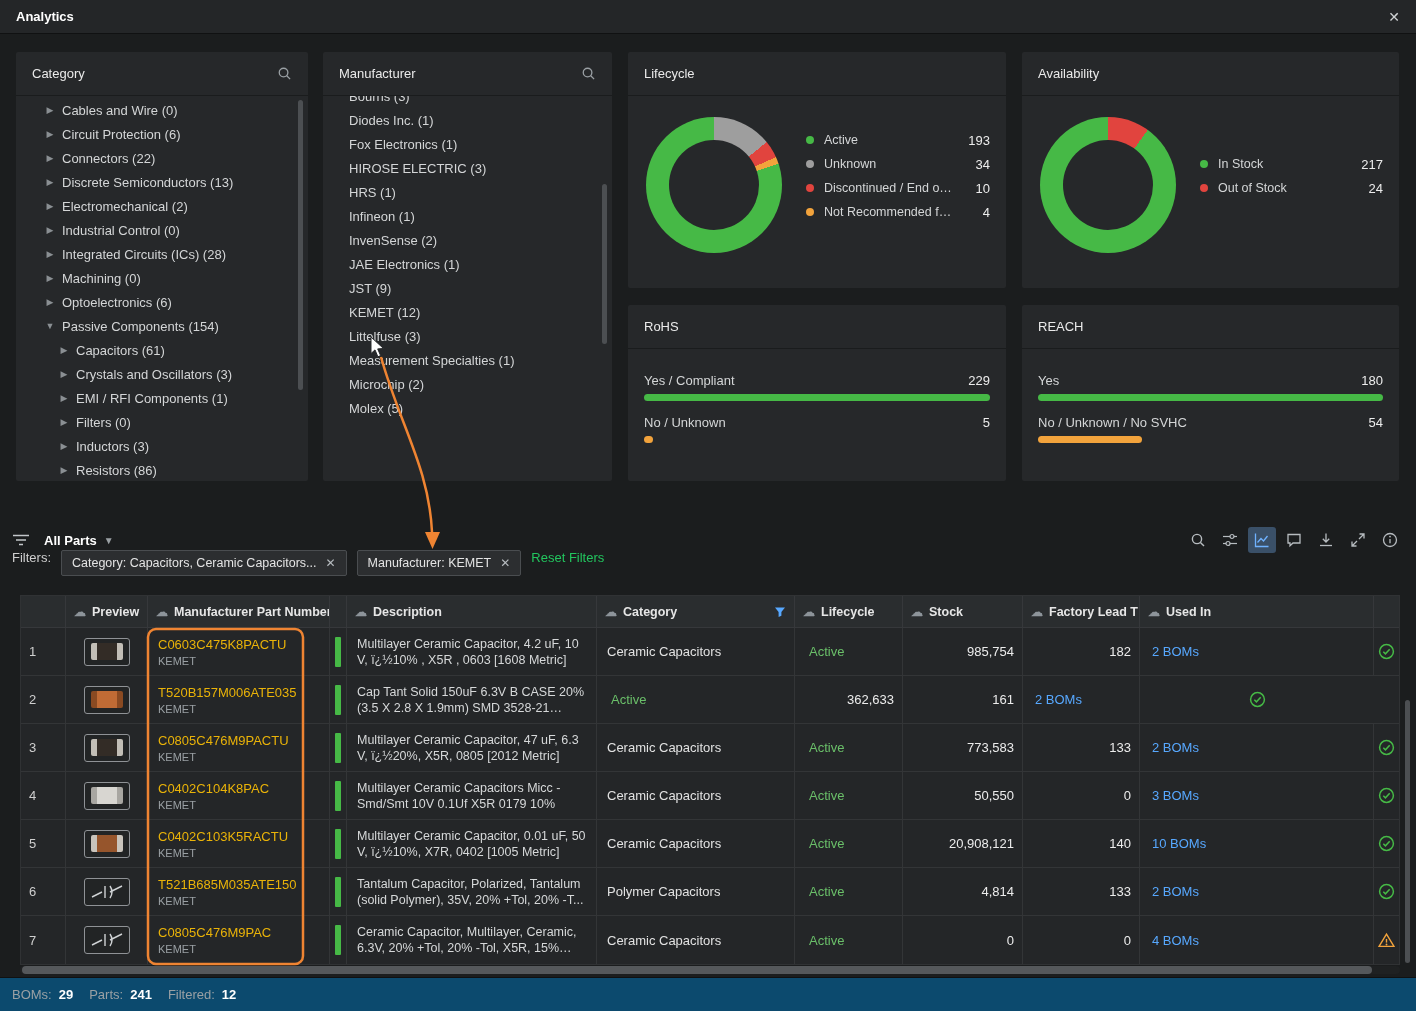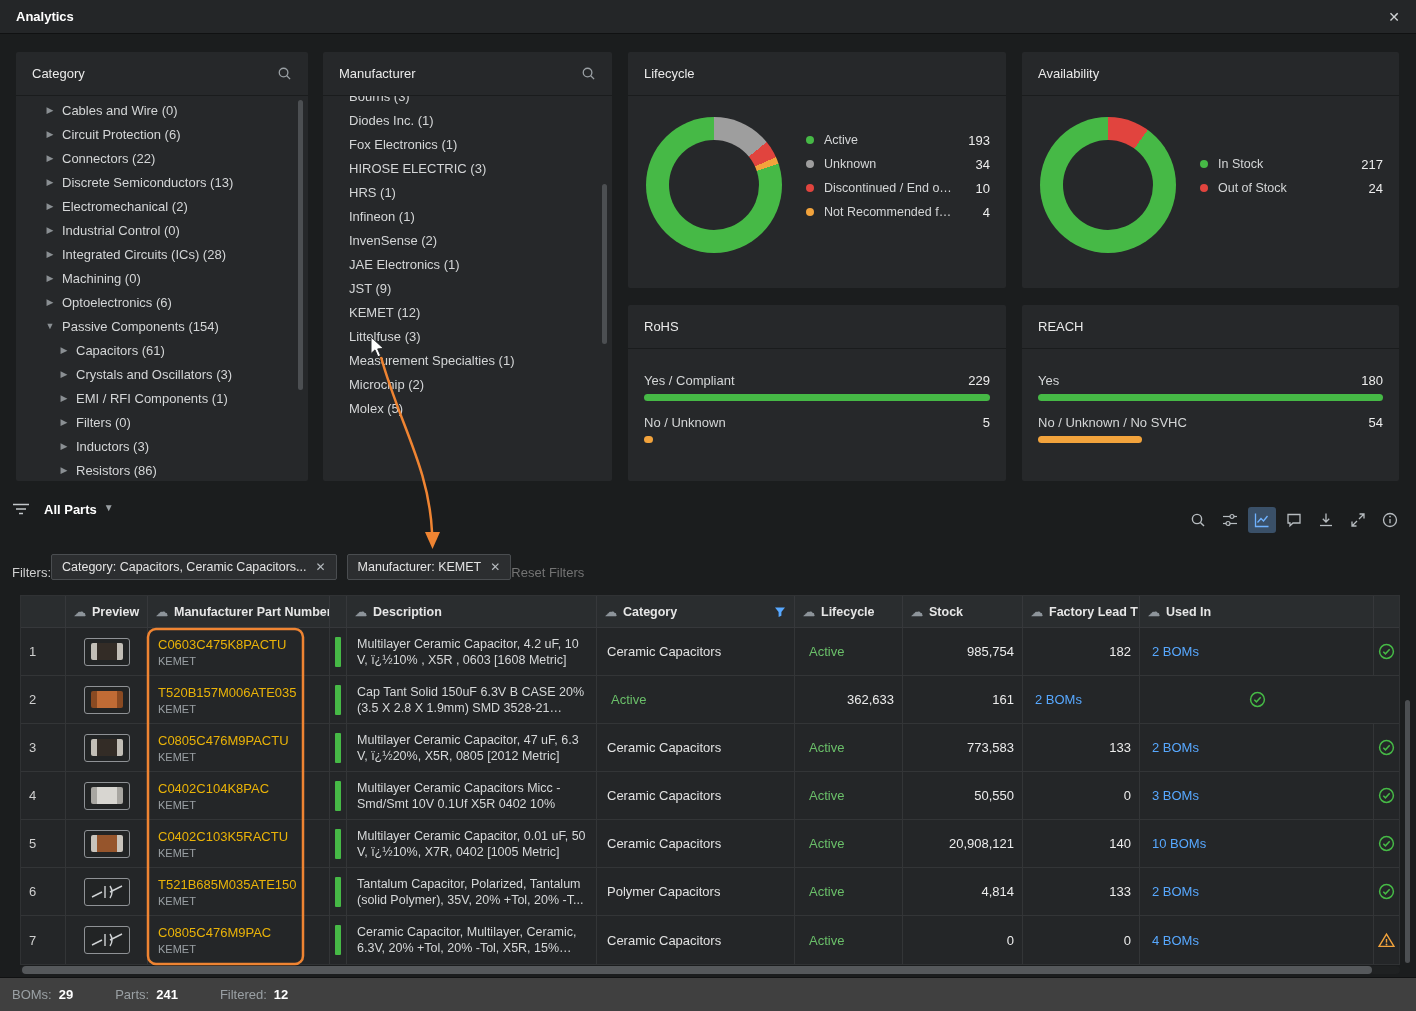--- a/index.html
+++ b/index.html
@@ -38,34 +38,34 @@
   
   .bars-body{padding:0 16px}
   .bar-group{margin-top:22px}
   .bar-group + .bar-group{margin-top:12px}
   .bar-label-row{display:flex;justify-content:space-between;align-items:center;height:18px}
   .bar-label{color:#d4d6d7}
   .bar-value{color:#ececec}
   .bar{height:7px;border-radius:3.5px;margin-top:5px;min-width:8px}
 
   
-  .toolbar{position:absolute;left:0;top:502px;width:100%;height:36px;display:flex;padding:0 12px}
+  .toolbar{position:absolute;left:0;top:522px;width:100%;height:36px;display:flex;align-items:center;padding:0 12px}
   .toolbar .flicon{color:#c3c7ca;display:flex;margin-right:14px}
   .view-label{color:#fff;font-weight:600}
   .view-caret{color:#9aa0a4;font-size:10px;margin-left:7px}
   .tool-icons{margin-left:auto;display:flex;align-items:center;gap:4px}
   .tbtn{width:28px;height:26px;display:flex;align-items:center;justify-content:center;color:#b7bcc0;border-radius:3px;cursor:pointer}
   .tbtn.selected{background:#3a5068;color:#6fb2ff}
 
   
-  .filters{position:absolute;left:0;top:550px;width:100%;height:30px;display:flex;align-items:flex-end;padding:0 12px;}
+  .filters{position:absolute;left:0;top:550px;width:100%;height:30px;display:flex;align-items:flex-start;padding:0 12px;gap:10px}
   .filters-label{color:#cfcfcf}
   .chip{display:flex;align-items:center;gap:9px;background:#2c2e30;border:1px solid #4a4d50;border-radius:2px;height:26px;padding:0 10px;font-size:12.5px;color:#e4e4e4;cursor:pointer}
   .chip .x{color:#b7bcc0;font-size:12px}
-  .reset-link{color:#737373;cursor:pointer}
+  .reset-link{color:#22c55e;cursor:pointer}
 
   
   .table{position:absolute;left:20px;top:595px;width:1380px;background:#242628;border:1px solid #303234;
          --cols:45px 82px 182px 17px 250px 198px 108px 120px 117px 234px 25px}
   .thead{display:grid;grid-template-columns:var(--cols);height:32px;background:#2a2d2f;border-bottom:1px solid #36383b}
   .th{display:flex;align-items:center;gap:6px;padding:0 8px;border-right:1px solid #36383b;white-space:nowrap;overflow:hidden;position:relative;color:#e6e6e6;font-weight:600;font-size:12.5px;cursor:pointer}
   .th:last-child{border-right:none}
   .cloud{color:#8d949a;font-size:12px;line-height:1}
   .funnel{position:absolute;right:8px;display:flex}
   .tr{display:grid;grid-template-columns:var(--cols);height:48px;border-bottom:1px solid #333537}
@@ -91,21 +91,21 @@
   .td-used{padding-left:12px}
   .bomlink{color:#57a8ff;cursor:pointer}
   .td-status{justify-content:center;padding:0}
   .sticon{display:flex}
 
   .hscroll{position:absolute;left:20px;top:966px;width:1380px;height:8px;background:#1f2122;border-radius:4px}
   .hscroll .thumbh{position:absolute;left:2px;top:0;width:1350px;height:8px;background:#55585b;border-radius:4px}
   .table-vscroll{position:absolute;left:1405px;top:700px;width:5px;height:263px;background:#4c4f52;border-radius:3px}
 
   
-  .statusbar{position:absolute;left:0;top:977px;width:100%;height:34px;background:#404040;border-top:1px solid #101112;display:flex;align-items:center;gap:42px;padding:0 12px}
+  .statusbar{position:absolute;left:0;top:977px;width:100%;height:34px;background:#0c4a6e;border-top:1px solid #101112;display:flex;align-items:center;gap:16px;padding:0 12px}
   .stat{display:flex;align-items:center}
   .stat .lab{color:#9aa0a4;margin-right:7px}
   .stat .val{color:#fff;font-weight:700}
 
   
   .overlay{position:absolute;left:0;top:0;pointer-events:none;z-index:60}
   svg{display:block}
 </style>
 </head>
 <body>
@@ -569,21 +569,21 @@
             </div>
           </div>
           <div class="td td-mpn">
             <div class="mpn">C0402C104K8PAC</div>
             <div class="mfr">KEMET</div>
           </div>
           <div class="td td-ind">
             <span class="lifebar"></span>
           </div>
           <div class="td td-desc">
-            <span class="desc-text">Multilayer Ceramic Capacitors Micc - Smd/Smt 10V 0.1Uf X5R 0402 10%</span>
+            <span class="desc-text">Multilayer Ceramic Capacitors Micc - Smd/Smt 10V 0.1Uf X5R 0179 10%</span>
           </div>
           <div class="td td-cat">Ceramic Capacitors</div>
           <div class="td td-life">Active</div>
           <div class="td td-stock">50,550</div>
           <div class="td td-lead">0</div>
           <div class="td td-used">
             <span class="bomlink">3 BOMs</span>
           </div>
           <div class="td td-status">
             <span class="sticon">

